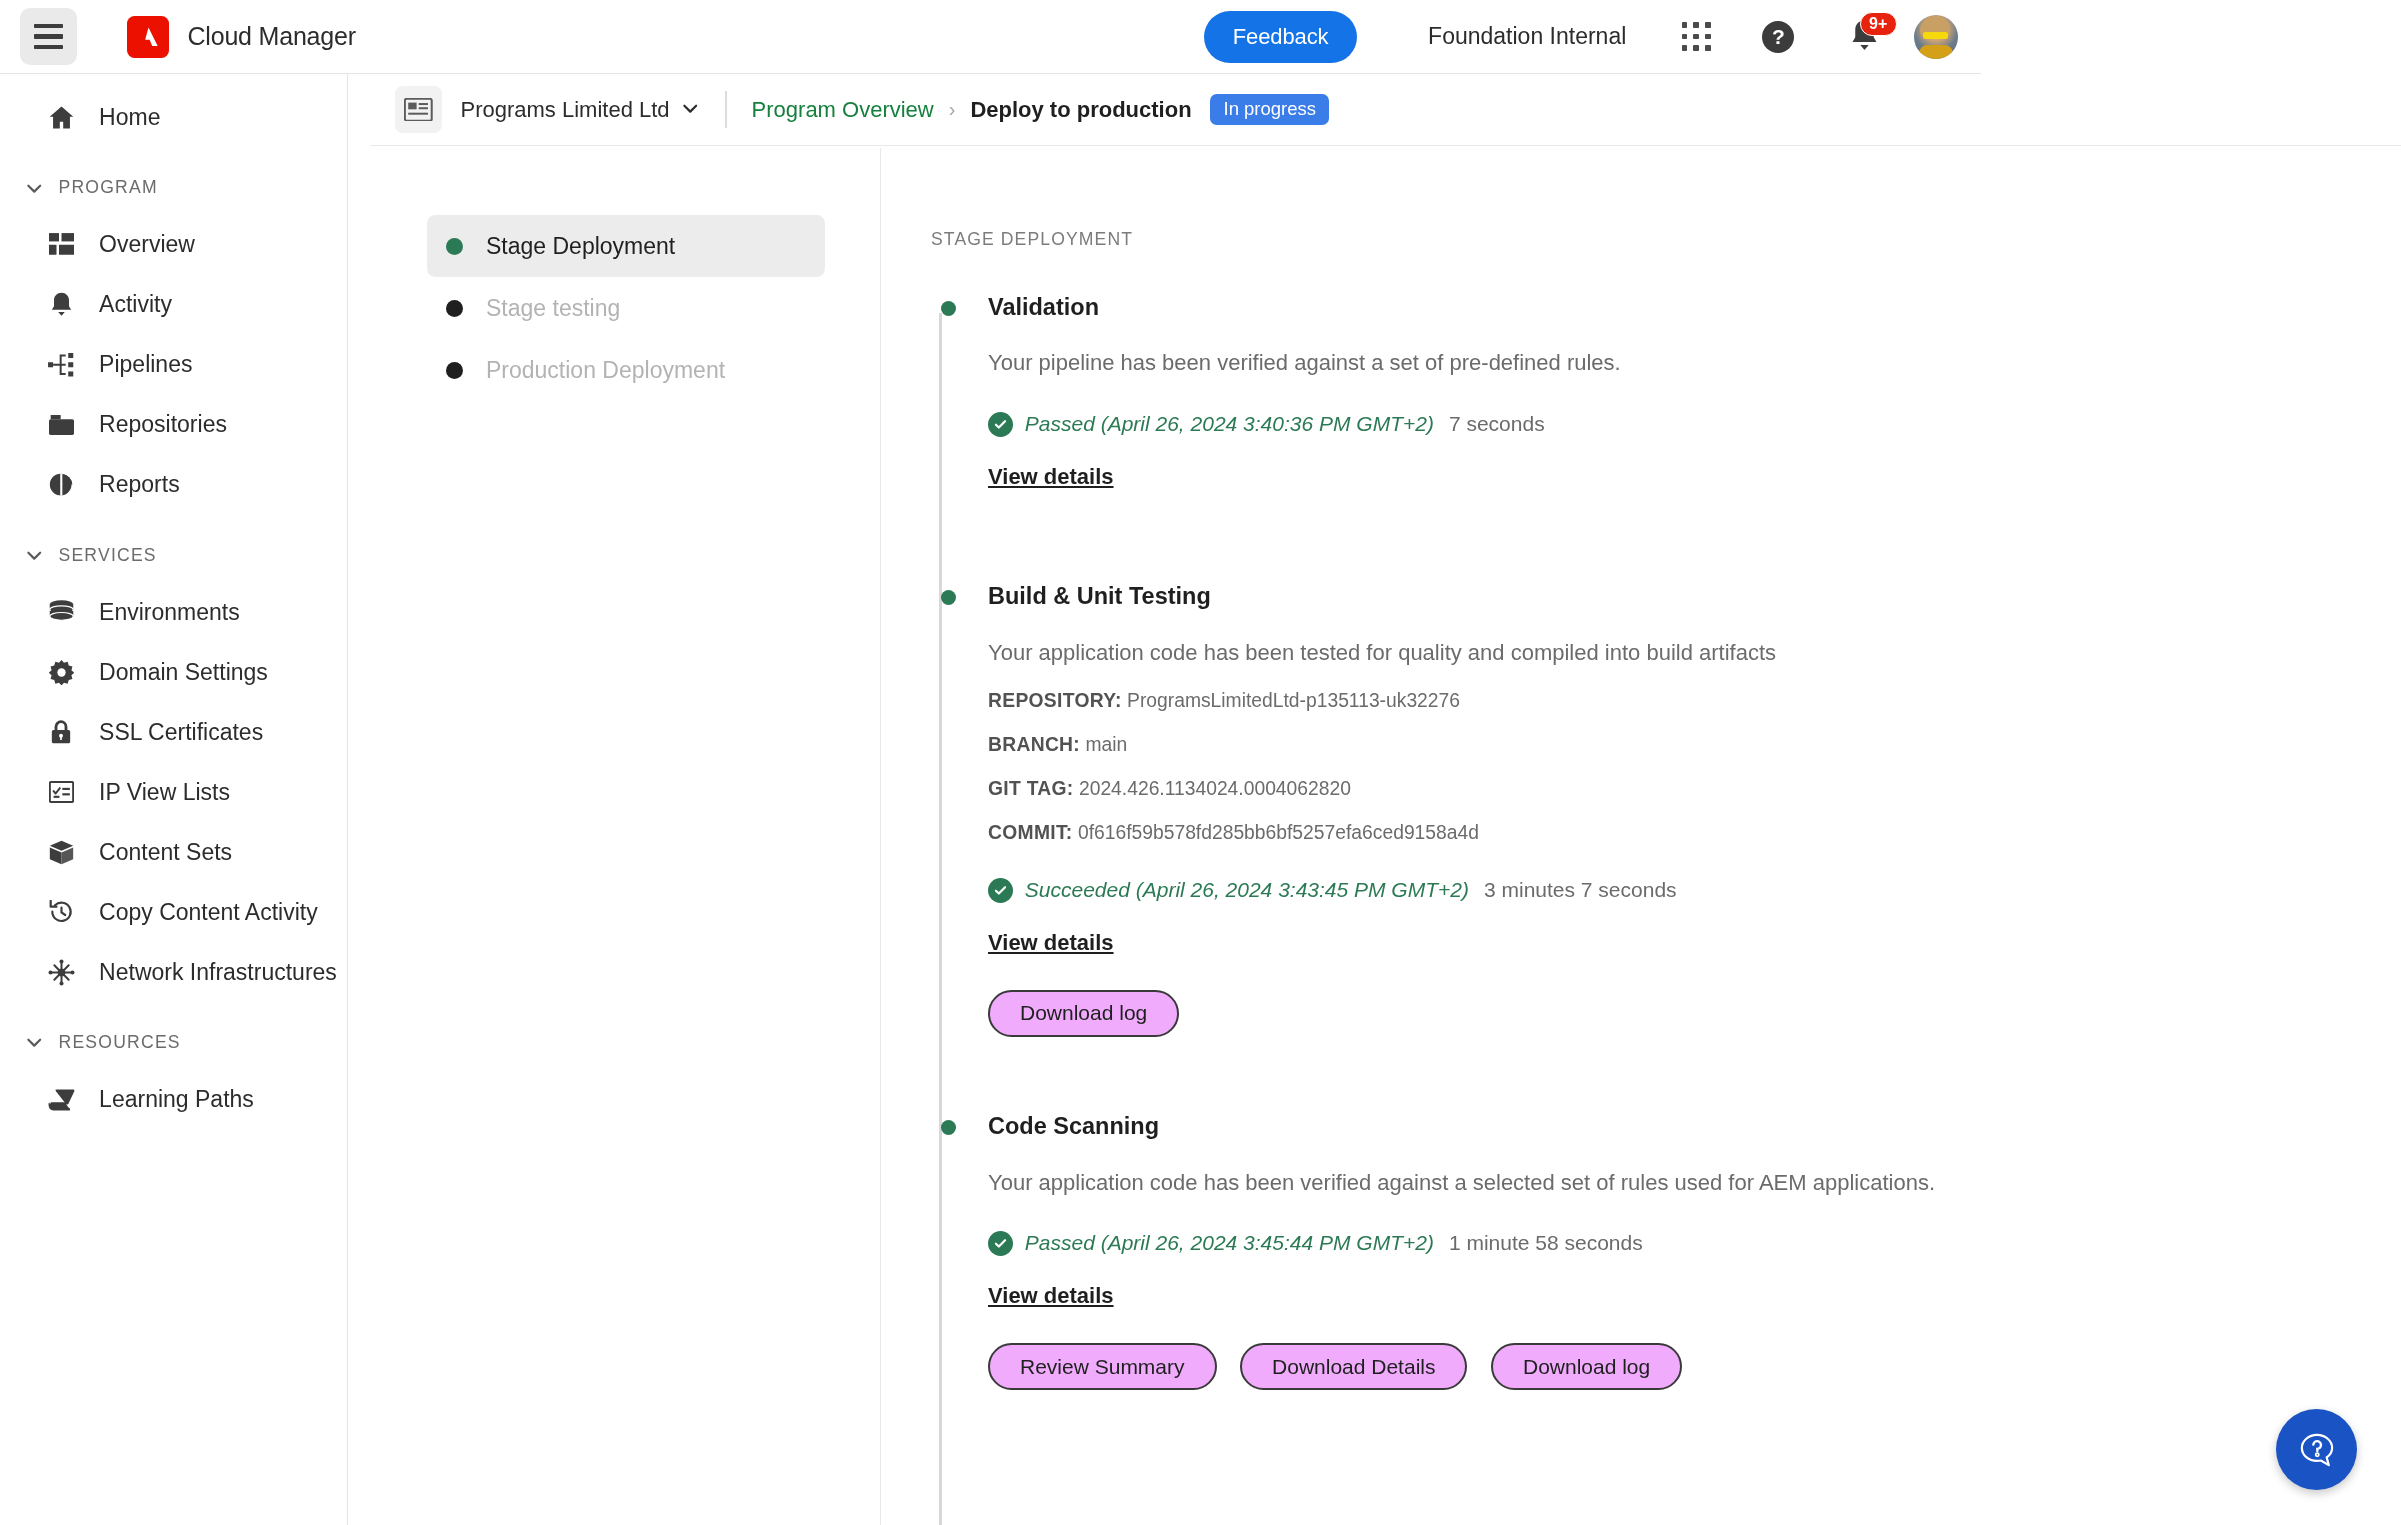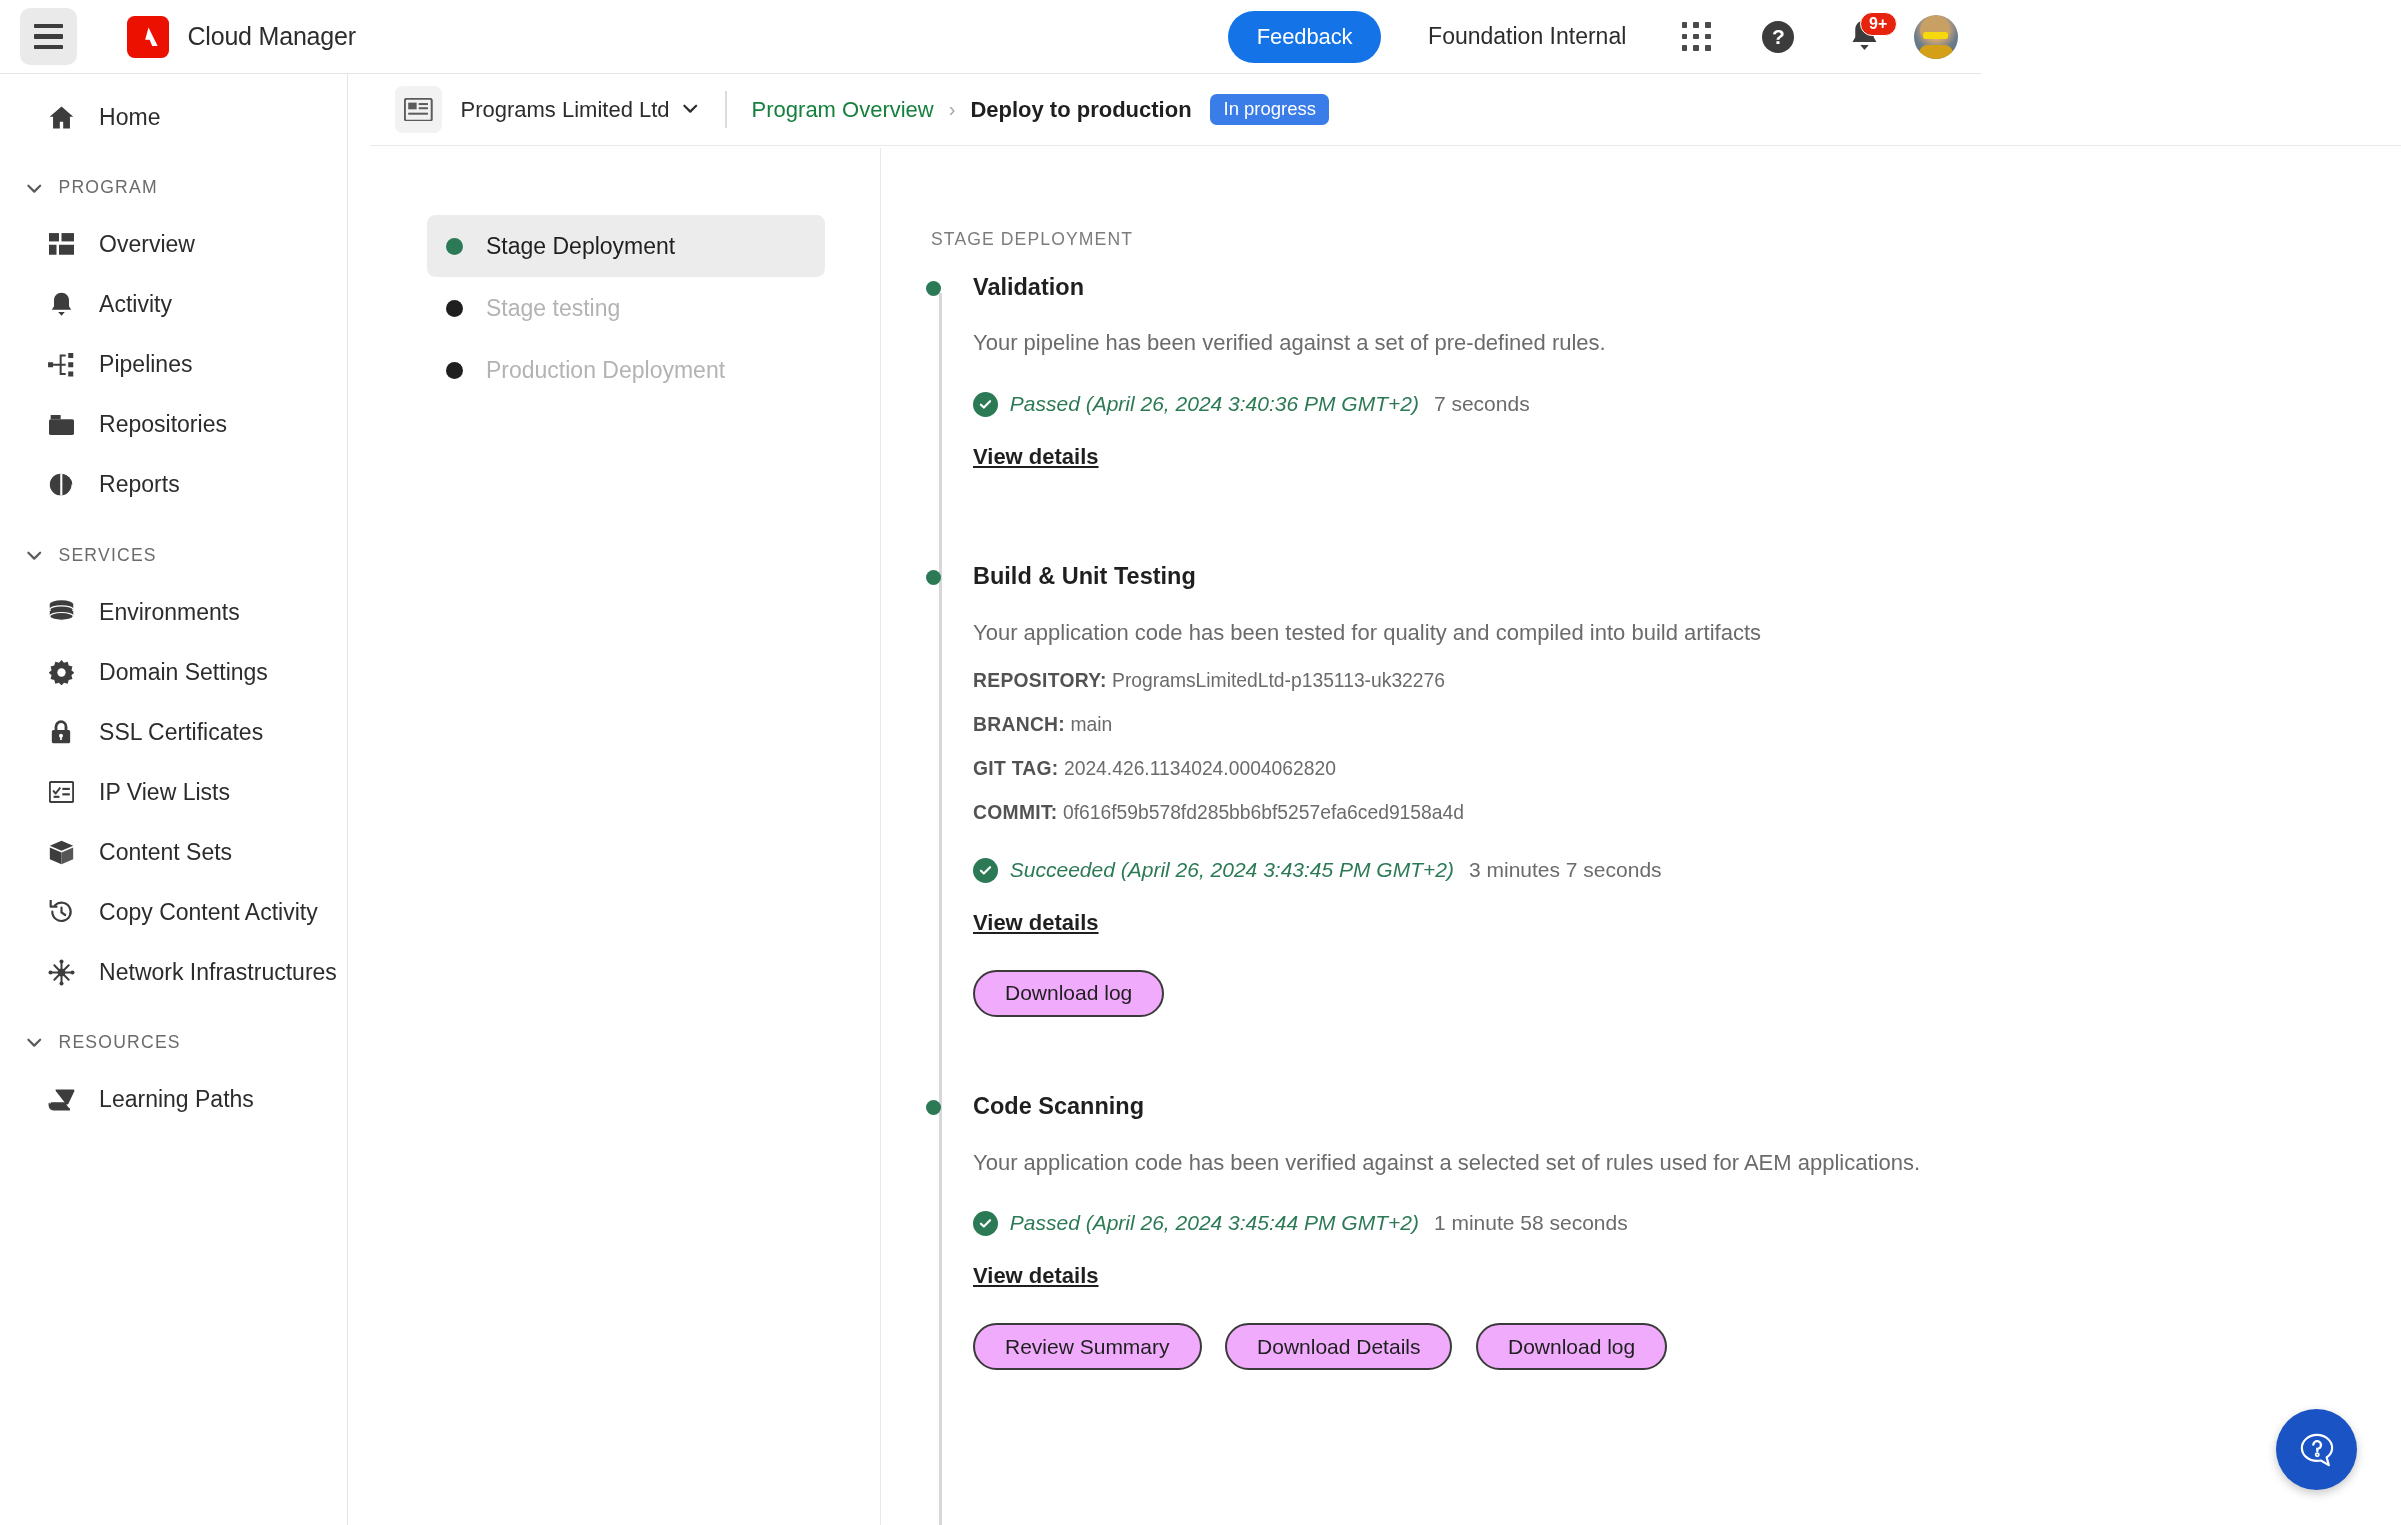--- a/index.html
+++ b/index.html
@@ -35,21 +35,21 @@
   #brand-title { font-size: 25px; color: #2c2c2c; letter-spacing: -0.2px; }
 
   #topbar-right {
     margin-left: auto; display: flex; align-items: center; gap: 0px; padding-right: 23.5px;
   }
   #feedback-btn {
     background: #1473e6; color: #fff; border: none; border-radius: 30px;
     font-size: 22px; font-family: "Liberation Sans", sans-serif;
     padding: 0 28.6px; height: 52px; cursor: pointer; letter-spacing: -0.1px;
   }
-  #org-name { font-size: 23px; color: #2c2c2c; margin-left: 47px; margin-right: 44px; cursor: pointer; }
+  #org-name { font-size: 23px; color: #2c2c2c; margin-left: 71px; margin-right: 44px; cursor: pointer; }
   .icon-btn { width: 52px; height: 52px; display: flex; align-items: center; justify-content: center; cursor: pointer; position: relative; }
   #appgrid { display: grid; grid-template-columns: repeat(3, 5.9px); grid-template-rows: repeat(3, 5.9px); gap: 5.9px; }
   #appgrid i { display: block; width: 5.9px; height: 5.9px; background: #4b4b4b; border-radius: 0.8px; }
   #help-circle {
     width: 32px; height: 32px; border-radius: 50%; background: #3c3c3c;
     display: flex; align-items: center; justify-content: center;
     color: #fff; font-size: 21px; font-weight: bold; line-height: 1;
   }
   #bell-wrap { position: relative; width: 37px; height: 39px; margin-left: 11.8px; }
   #badge {
@@ -124,21 +124,21 @@
 
   
   #main {
     position: absolute; top: 148px; left: 882px; width: 1519px; height: 1378px;
     background: #ffffff; overflow: hidden;
   }
   #main-head {
     font-size: 17.6px; letter-spacing: 1.1px; color: #7c7c7c;
     padding: 81px 0 0 49px;
   }
-  #timeline { position: relative; margin-top: 24px; padding-left: 41px; }
+  #timeline { position: relative; margin-top: 44px; padding-left: 56px; }
   #timeline-line {
     position: absolute; left: 57px; top: 18.5px; width: 3.4px; height: 1235px;
     background: #d8d8d8;
   }
   .tl-step { position: relative; padding-left: 50px; }
   .tl-dot {
     position: absolute; left: 2.5px; top: 6.7px;
     width: 15px; height: 15px; border-radius: 50%; background: #2c7a55; z-index: 2;
   }
   .tl-title { font-size: 23.5px; font-weight: bold; color: #1f1f1f; line-height: 1; padding-top: 1.7px; }

